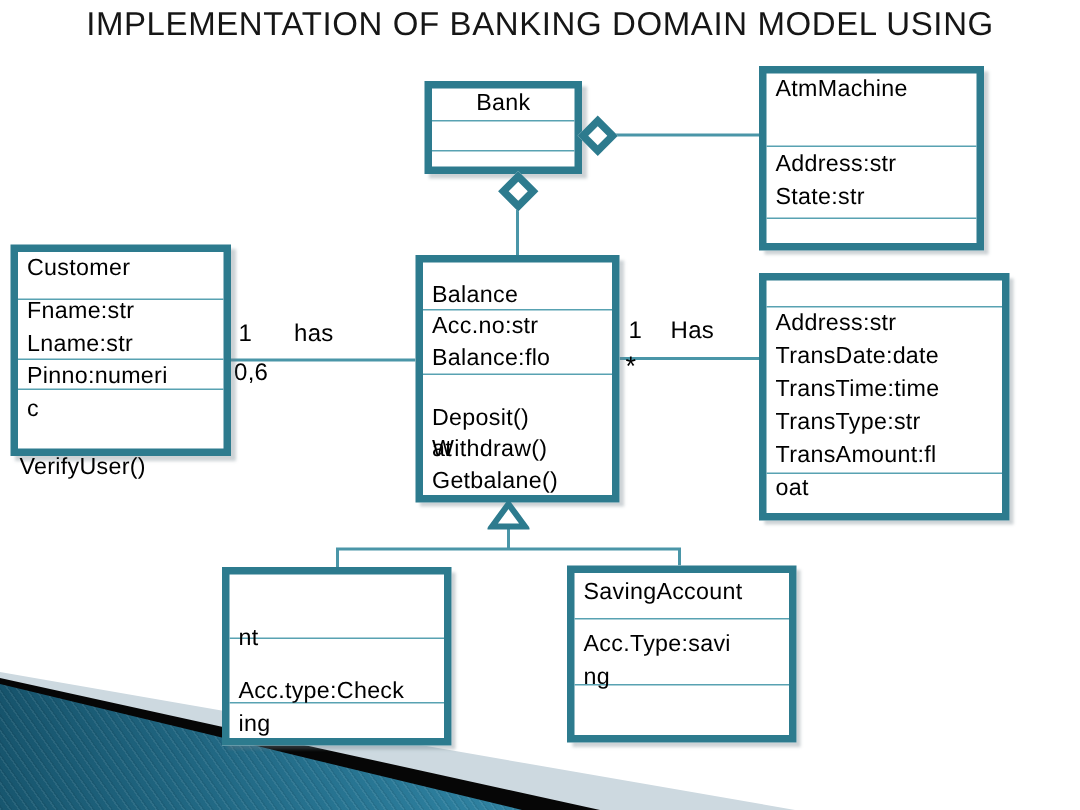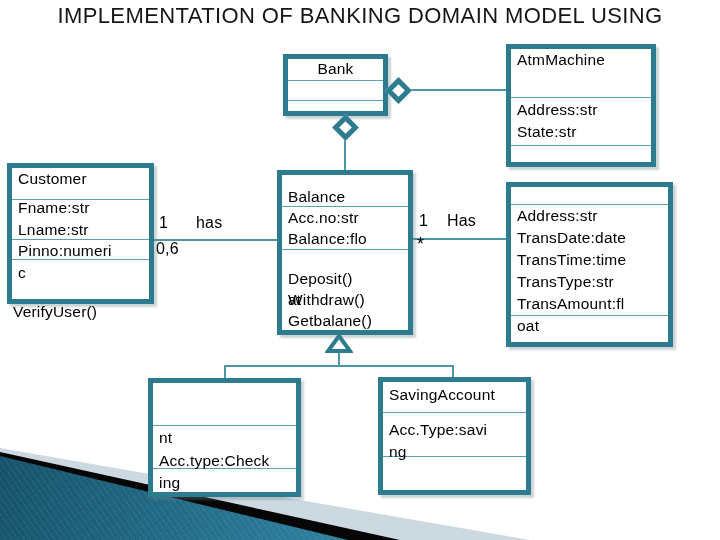--- a/index.html
+++ b/index.html
@@ -54,21 +54,21 @@
   #box-account .sep1{top:31px;} #box-account .sep2{top:74px;}
   
   #box-transaction{left:506px;top:182px;width:167px;height:165px;}
   #box-transaction .name{top:0px;}
   #box-transaction .a0{top:19px;} #box-transaction .a1{top:41px;}
   #box-transaction .a2{top:63px;} #box-transaction .a3{top:85px;}
   #box-transaction .a4{top:107px;} #box-transaction .a5{top:129px;}
   #box-transaction .sep1{top:17px;} #box-transaction .sep2{top:128px;}
   
   #box-checking{left:148px;top:378px;width:153px;height:119px;}
-  #box-checking .n0{top:11px;} #box-checking .n1{top:33px;margin-top:12px;}
+  #box-checking .n0{top:11px;} #box-checking .n1{top:33px;}
   #box-checking .a0{top:68px;} #box-checking .a1{top:90px;}
   #box-checking .sep1{top:42px;} #box-checking .sep2{top:85px;}
   
   #box-saving{left:378px;top:377px;width:153px;height:118px;}
   #box-saving .name{top:3px;}
   #box-saving .a0{top:38px;} #box-saving .a1{top:60px;}
   #box-saving .sep1{top:30px;} #box-saving .sep2{top:74px;}
   
   #verify-user{
     position:absolute;left:13px;top:303px;

